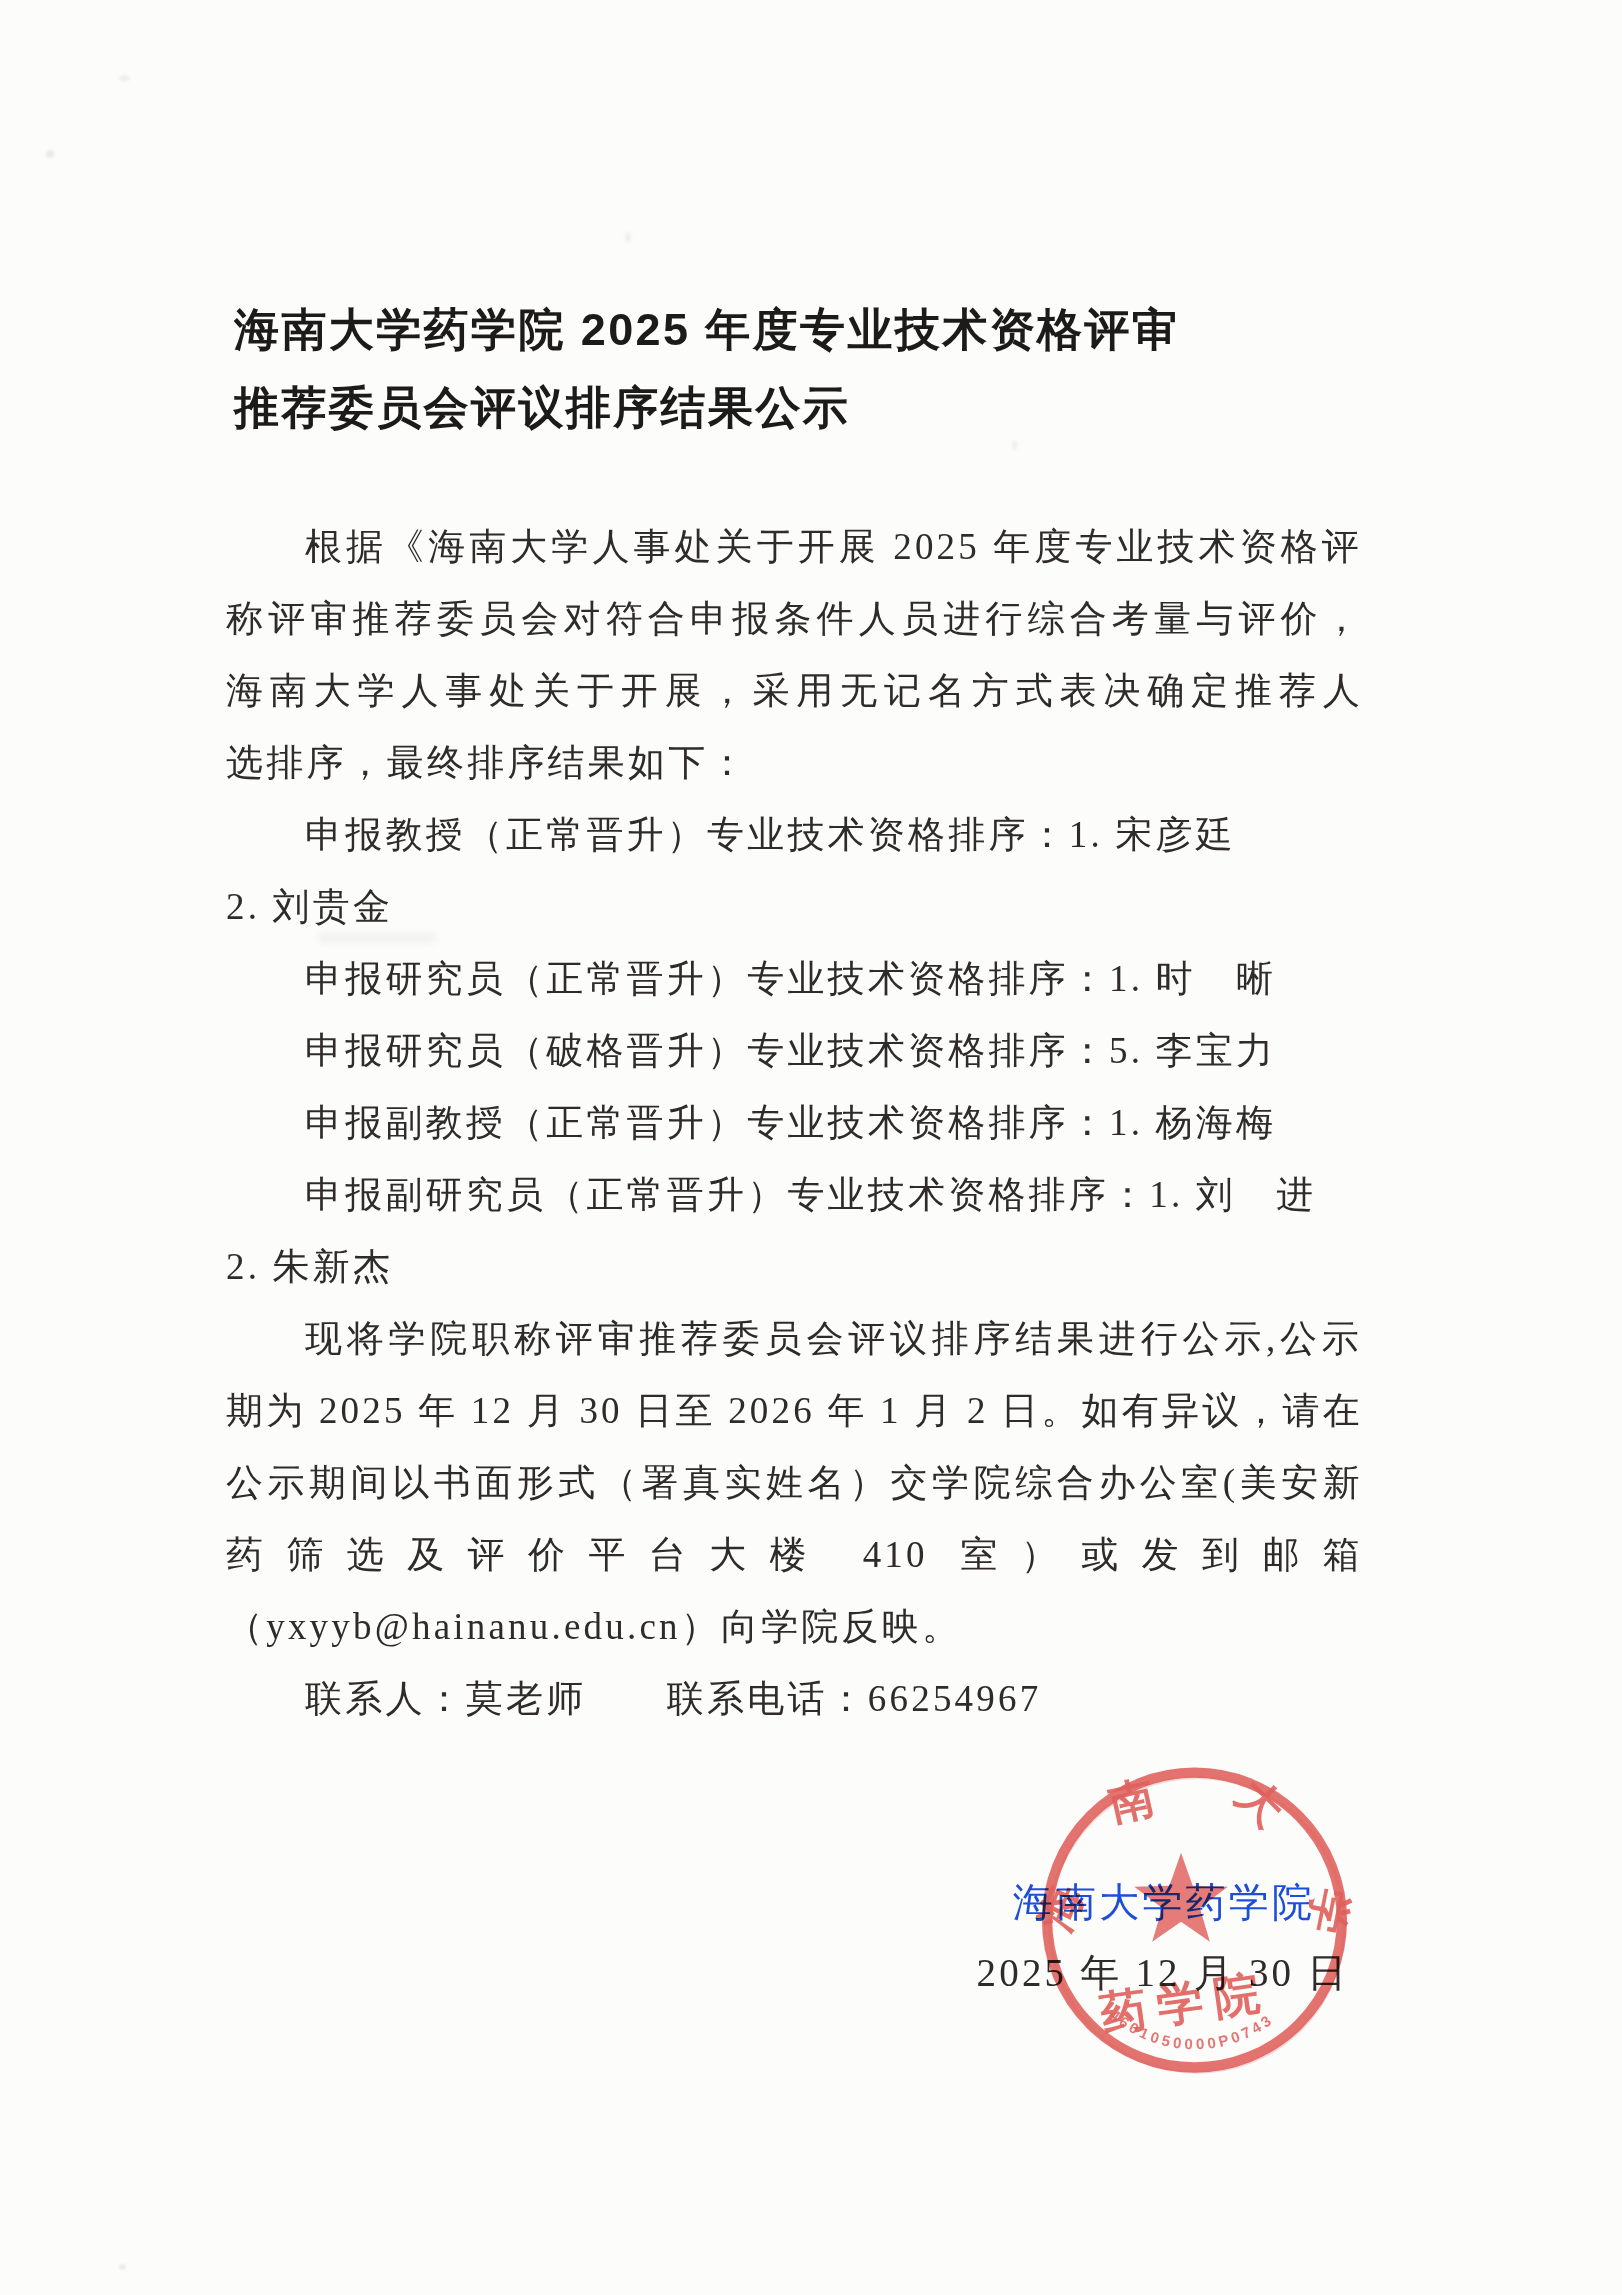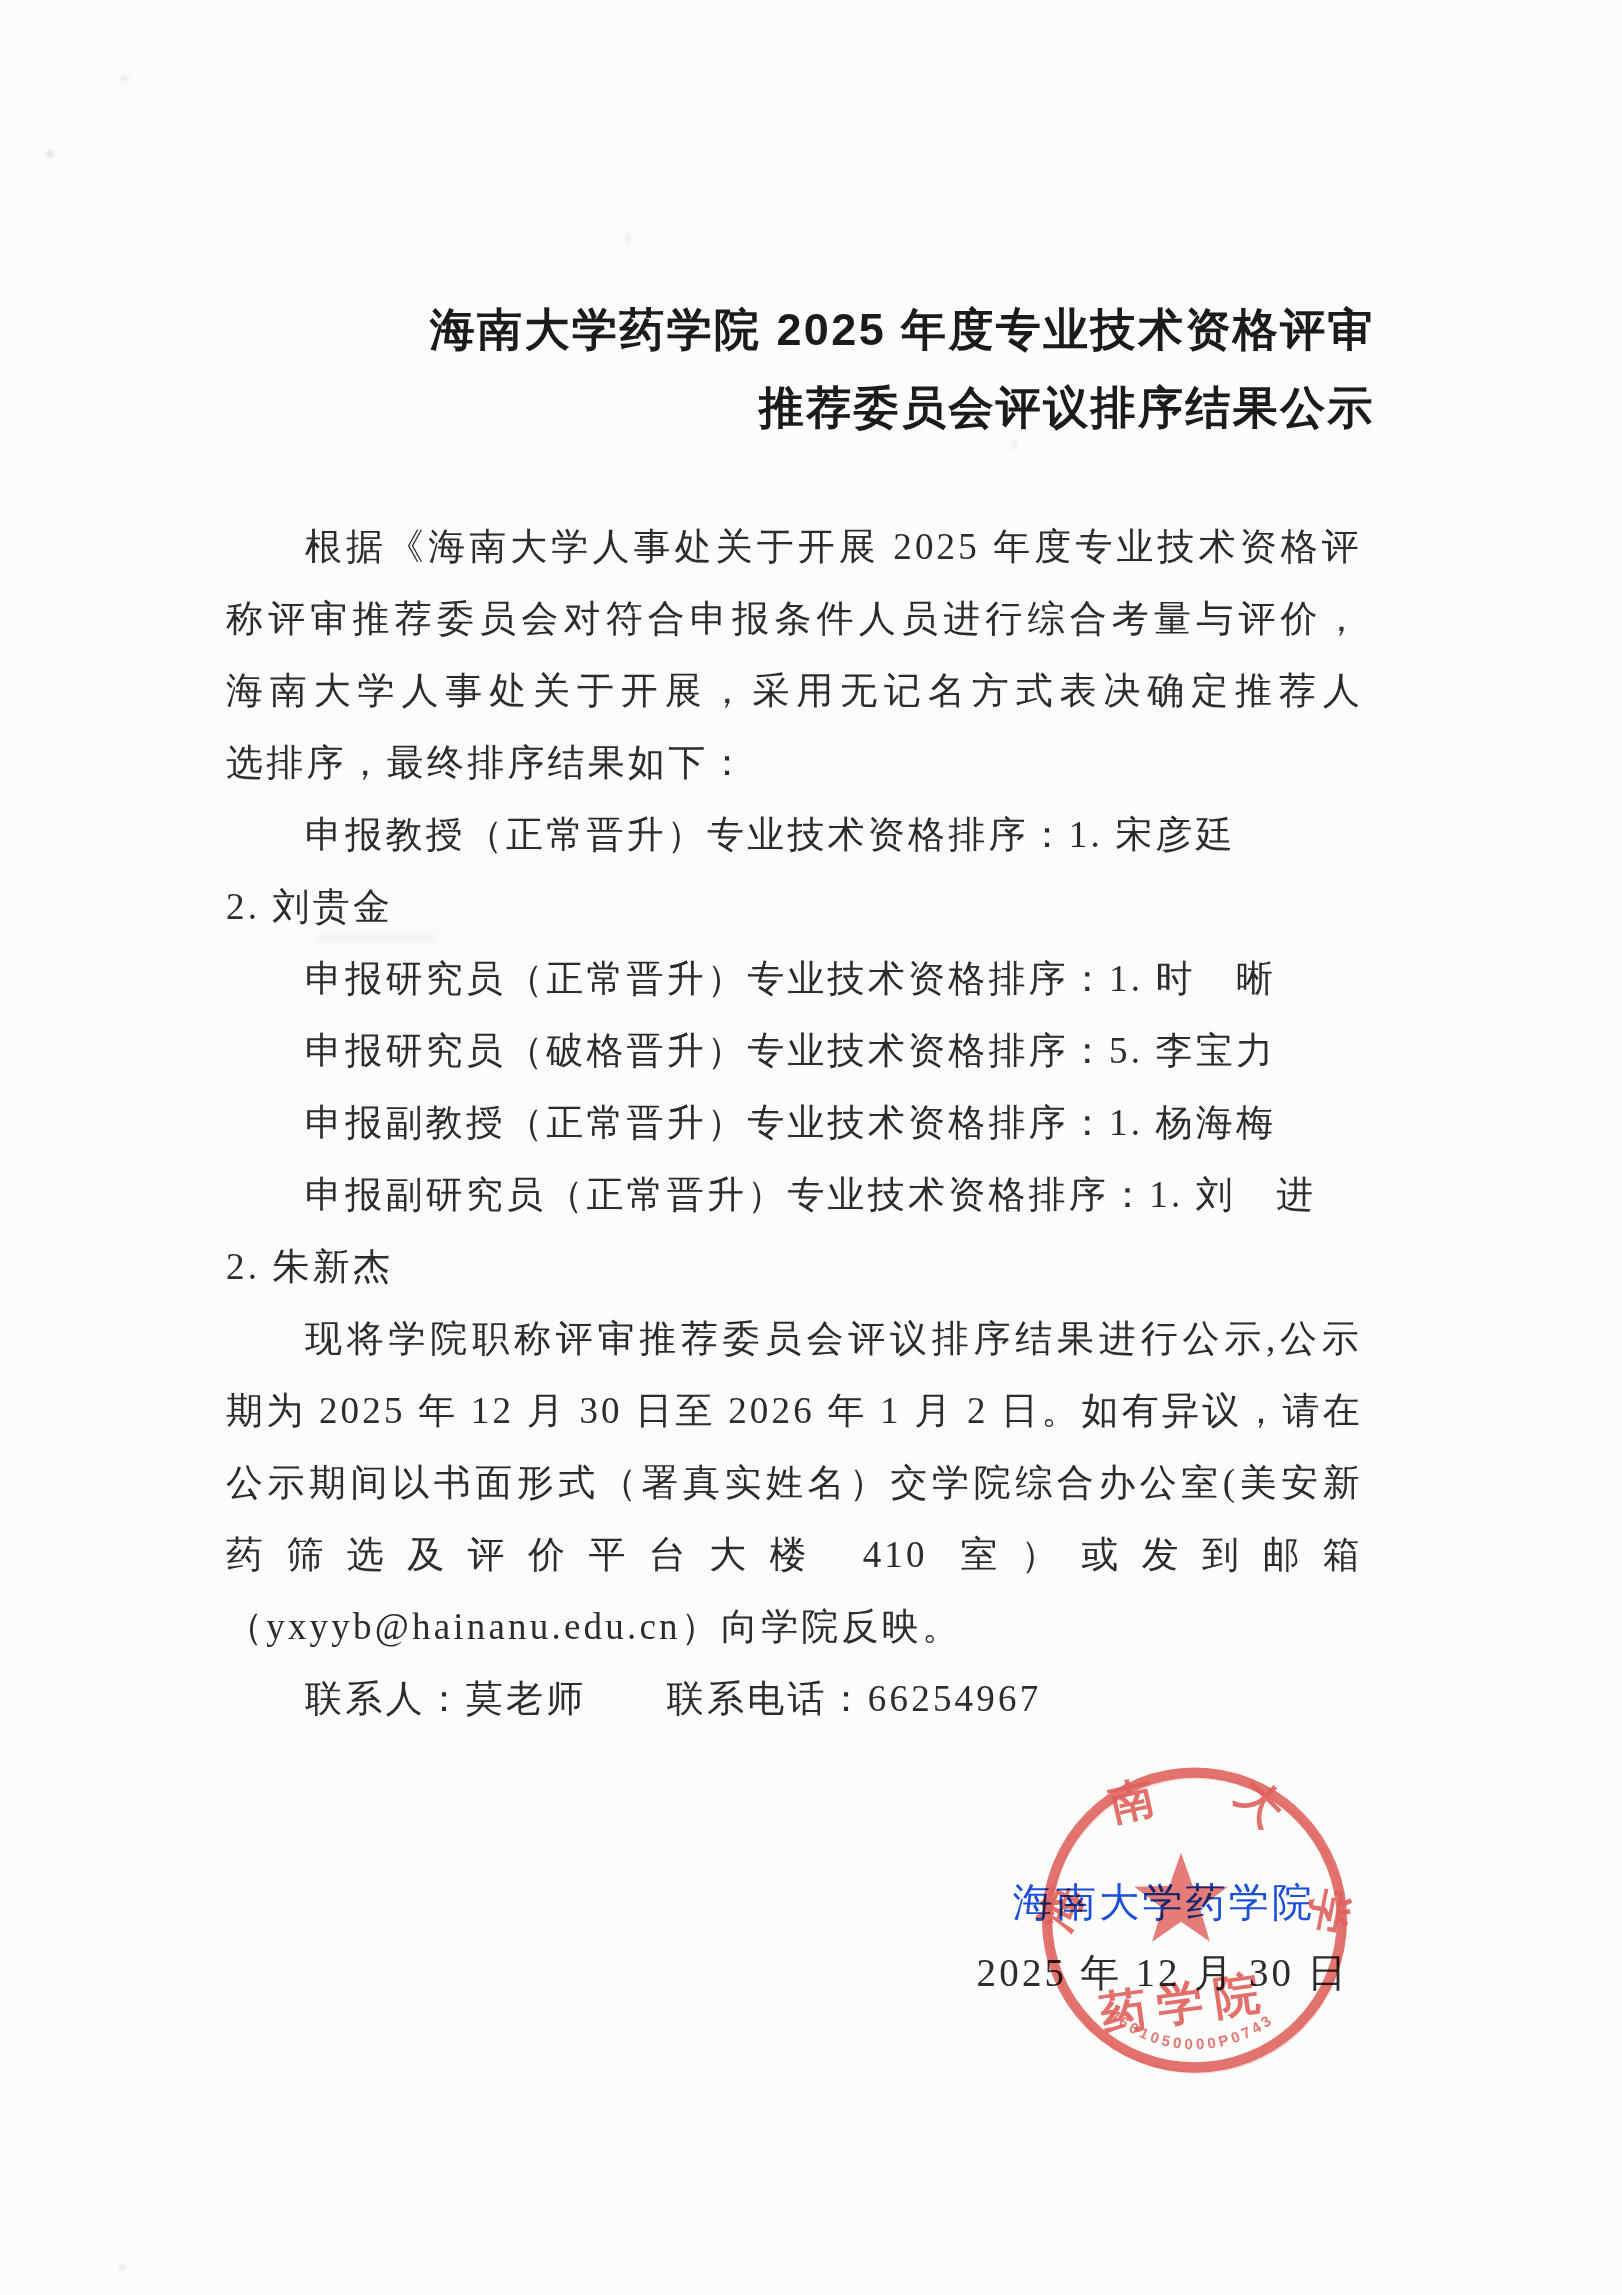--- a/index.html
+++ b/index.html
@@ -7,21 +7,21 @@
     position:relative;
     width:1622px;height:2295px;
     background:#fcfcfb;
     overflow:hidden;
     font-family:"Liberation Serif","DejaVu Serif",serif;
     color:#2e2b29;
   }
   
   .title-block{
     position:absolute;left:234px;top:291px;width:1141px;
-    text-align:right;
+    text-align:left;
     font-family:"Liberation Sans","DejaVu Sans",sans-serif;
     font-weight:700;color:#1d1b1a;
   }
   .title-line{font-size:45px;line-height:78px;letter-spacing:2.4px;white-space:nowrap;}
   
   .body-block{position:absolute;left:226px;top:511px;width:1137px;}
   .bl{
     font-size:37px;line-height:72px;height:72px;
     letter-spacing:3.2px;white-space:nowrap;color:#2e2b29;
   }

